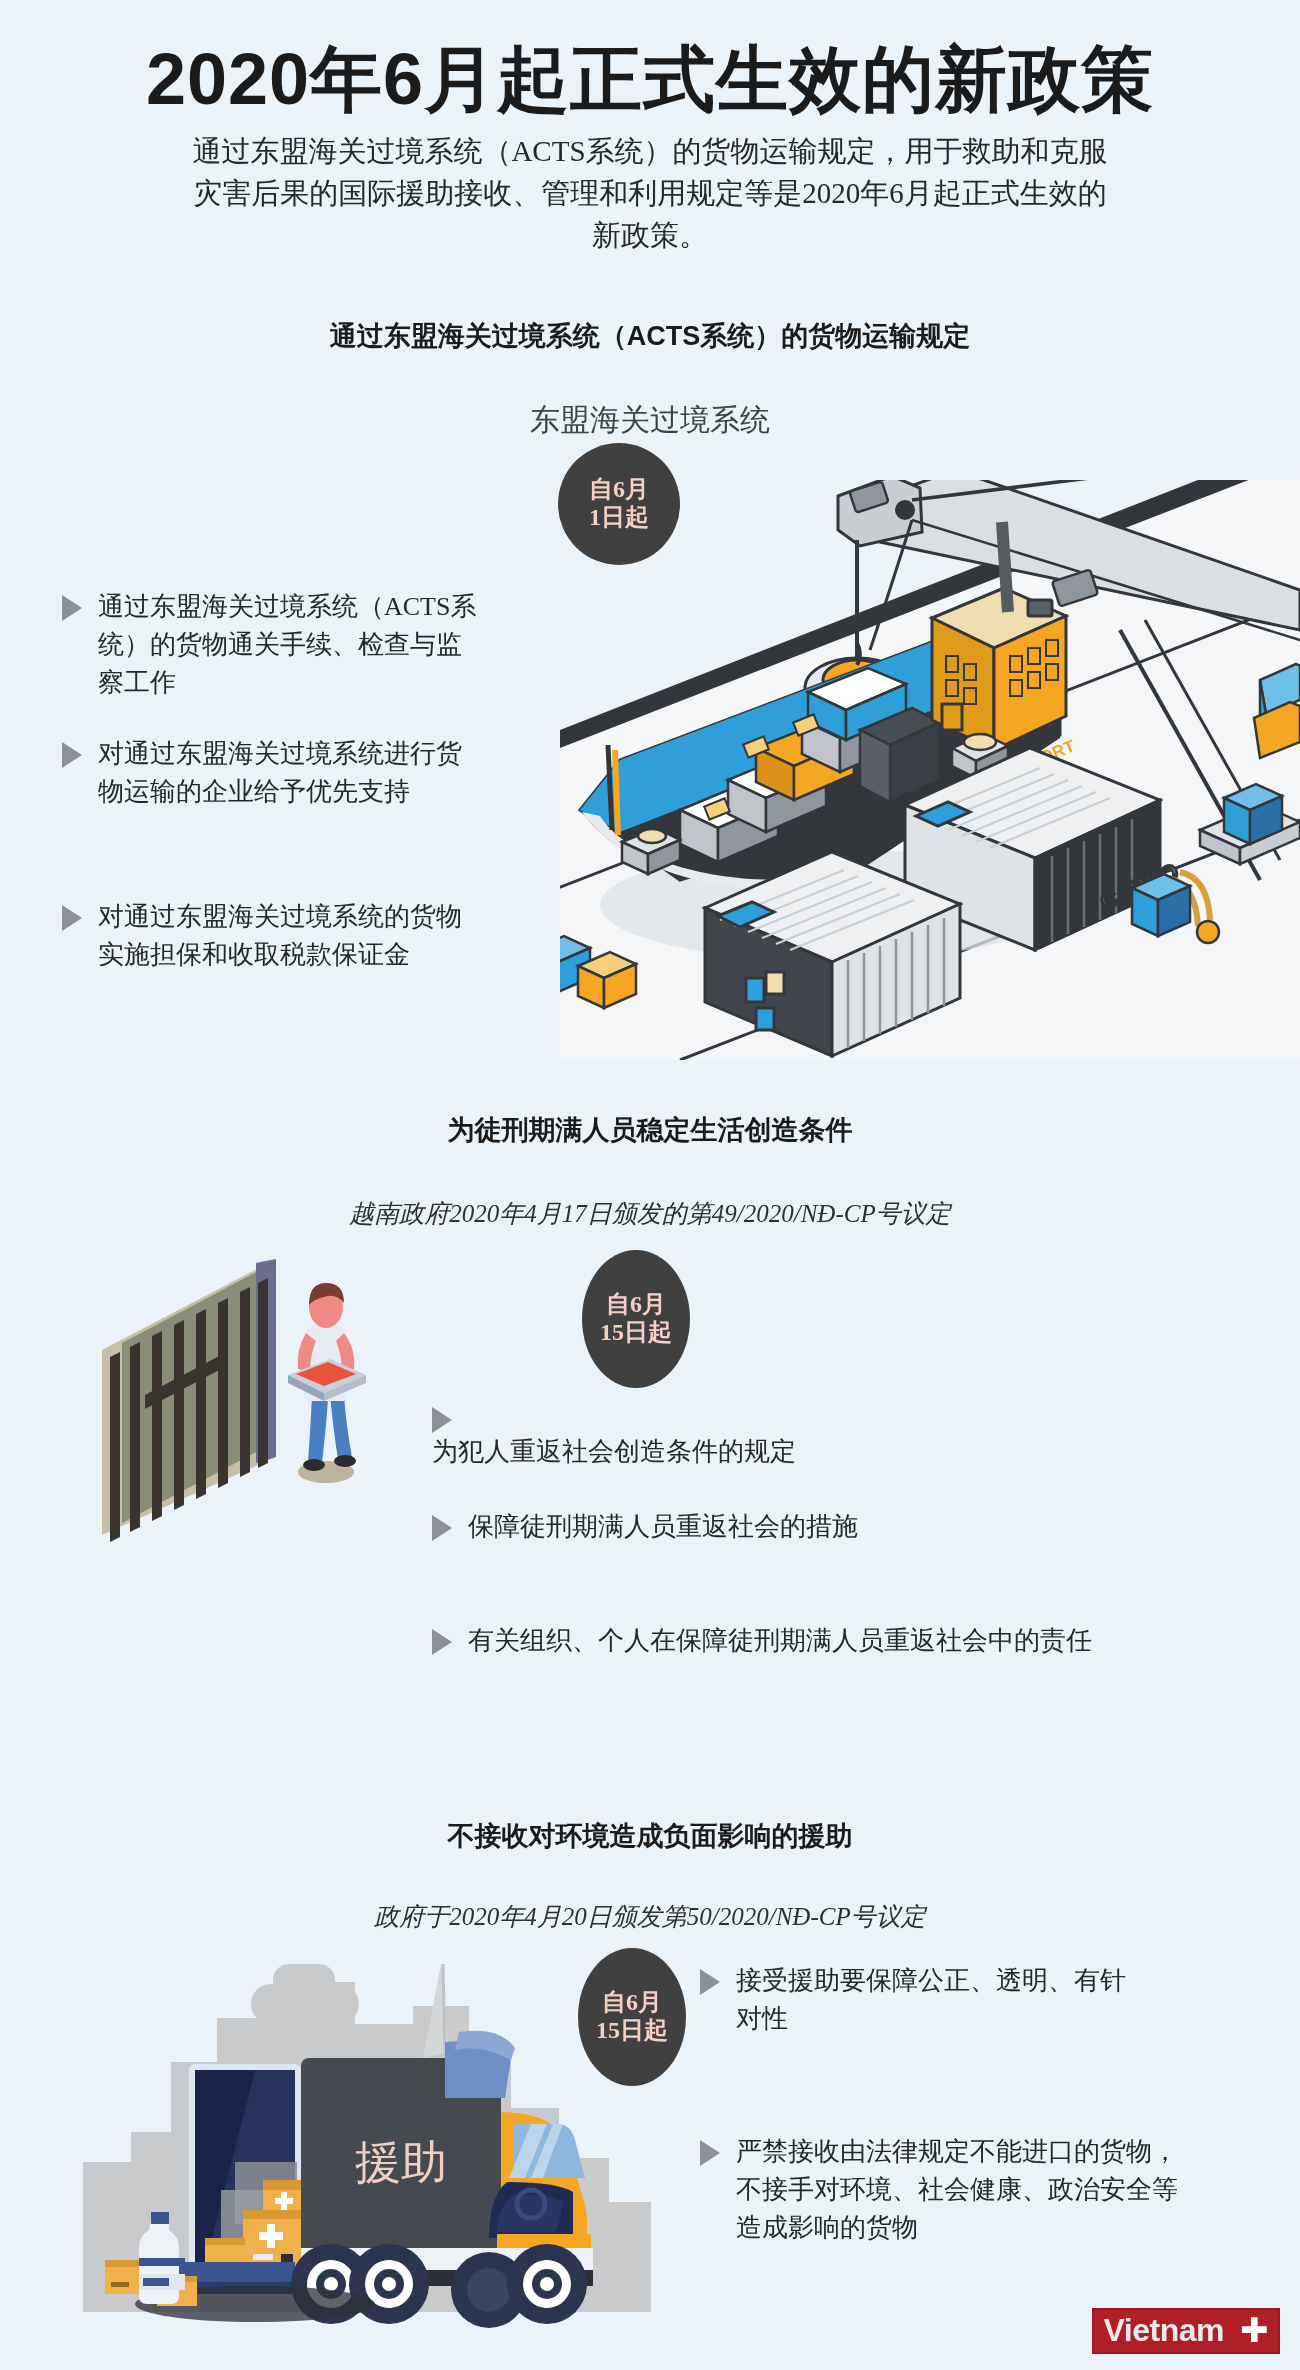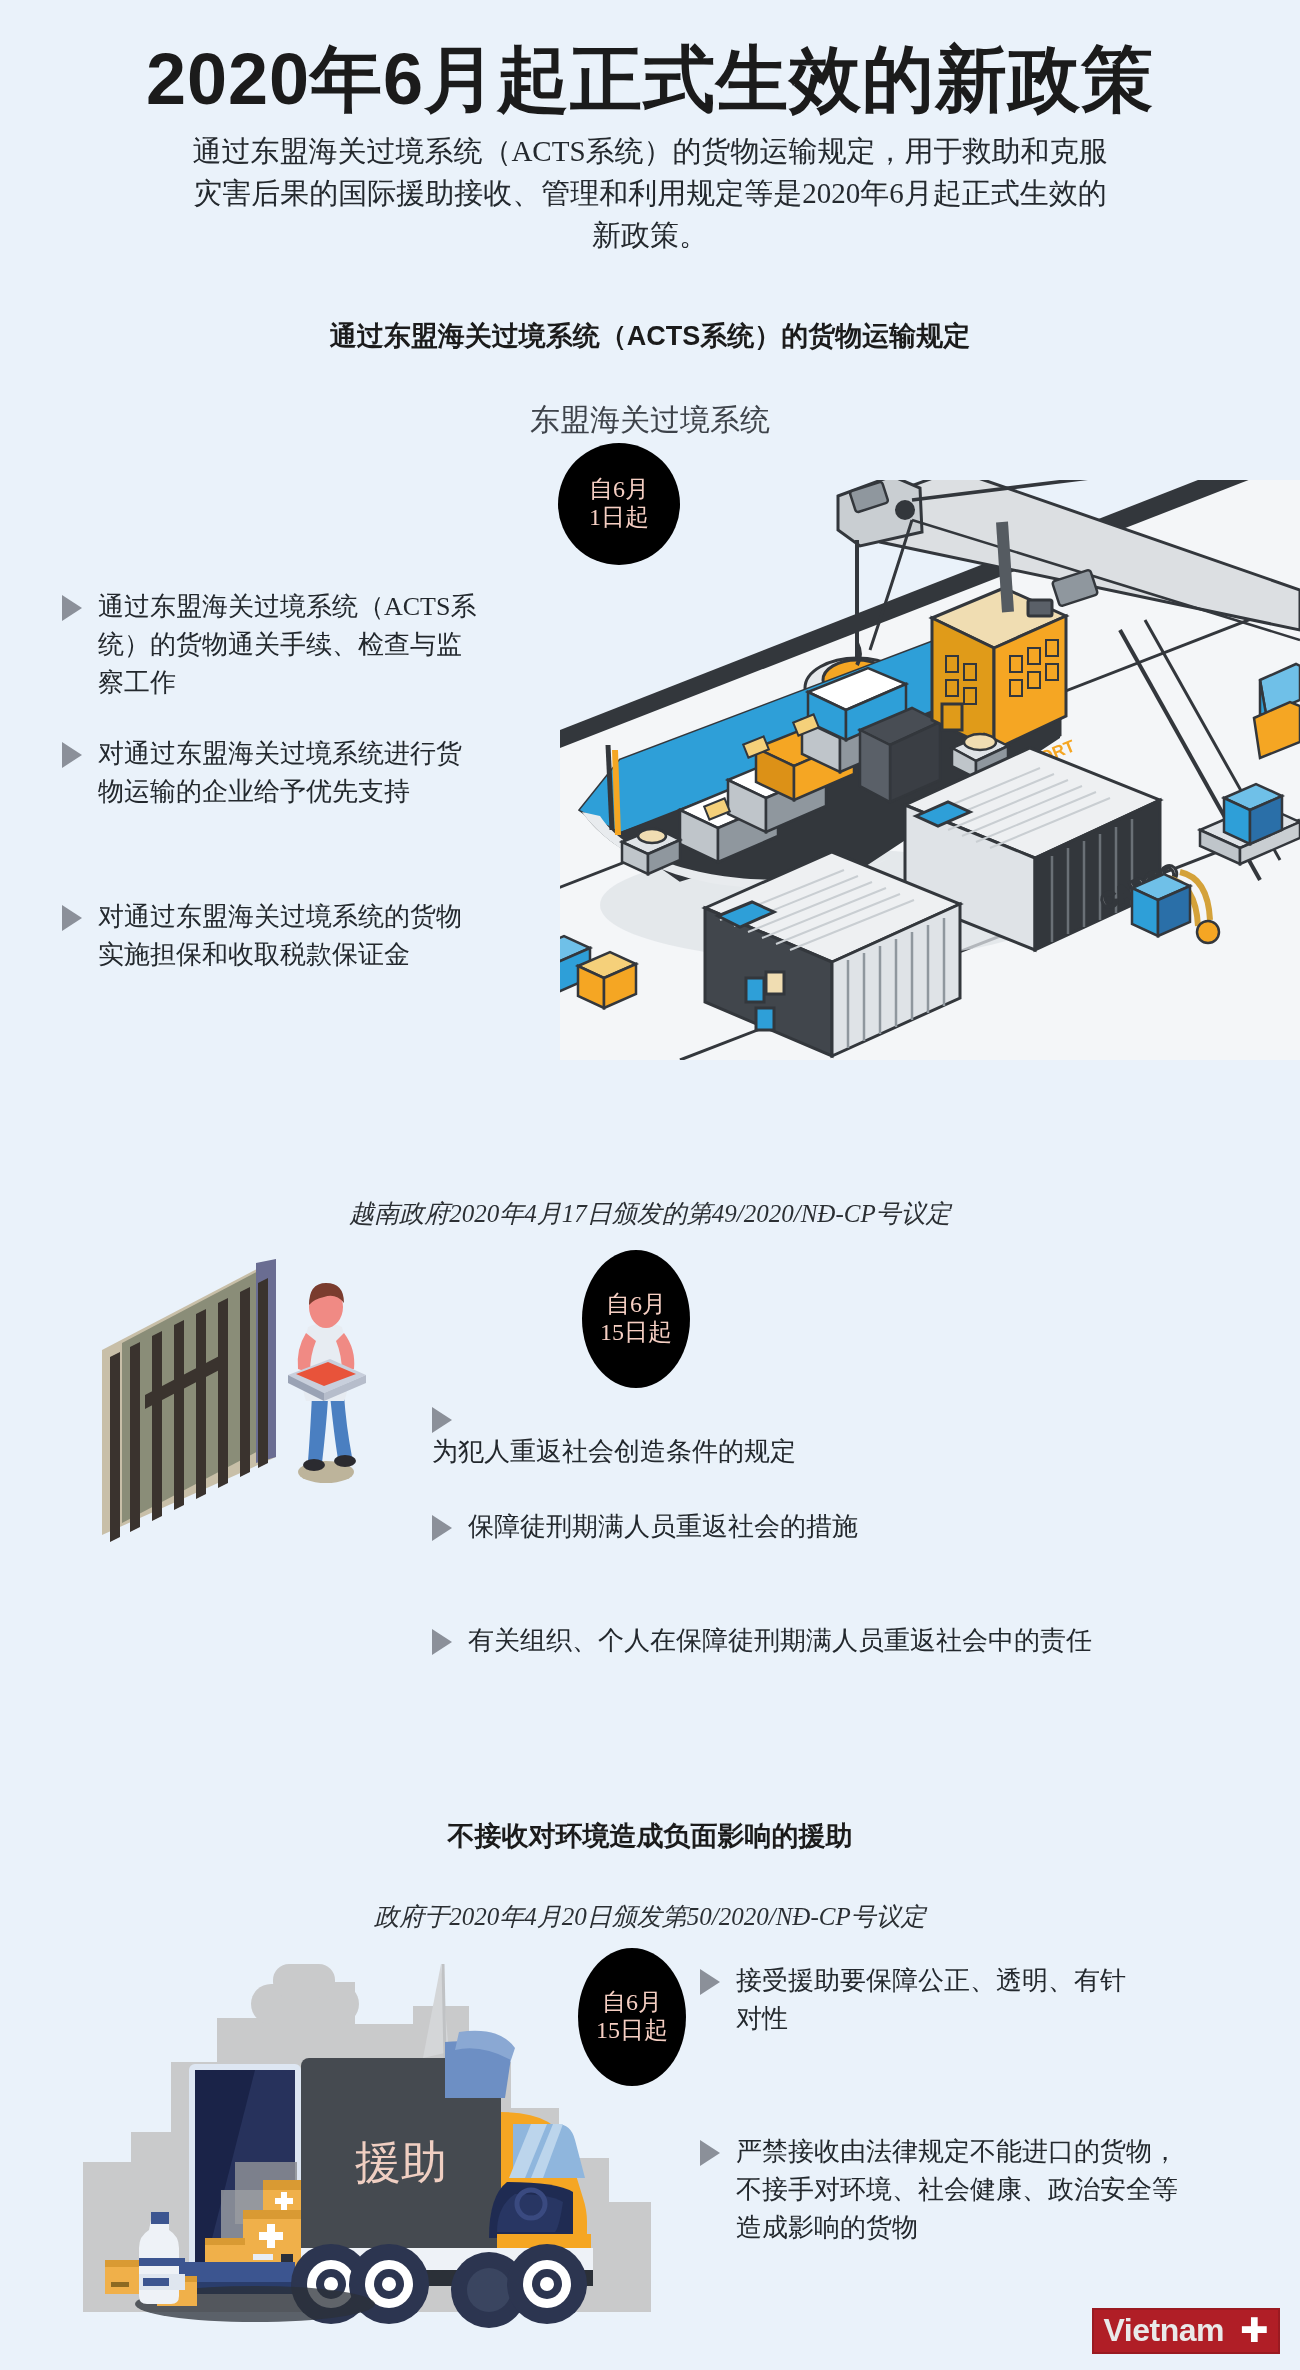--- a/index.html
+++ b/index.html
@@ -59,30 +59,31 @@
     position: absolute;
     width: 1300px; left: 0;
     text-align: center;
     font-size: 30px;
     color: #3e434a;
   }
 
   
   .badge {
     position: absolute;
-    background: #000000;
+    background: #404040;
     color: #f6cfc3;
     display: flex;
     flex-direction: column;
     align-items: center;
     justify-content: center;
     text-align: center;
     line-height: 1.16;
     font-size: 24px;
     z-index: 40;
+    font-weight: bold;
   }
 
   
   .bullet {
     position: absolute;
     display: flex;
     align-items: flex-start;
     z-index: 35;
   }
   .bullet-arrow {
@@ -345,20 +346,21 @@
   </div>
   <div class="bullet" style="left:62px; top:735px; width:420px;">
     <span class="bullet-arrow"></span>
     <span class="bullet-text">对通过东盟海关过境系统进行货物运输的企业给予优先支持</span>
   </div>
   <div class="bullet" style="left:62px; top:898px; width:420px;">
     <span class="bullet-arrow"></span>
     <span class="bullet-text">对通过东盟海关过境系统的货物实施担保和收取税款保证金</span>
   </div>
 
+  <div class="sect-title" style="top:1112px;">为徒刑期满人员稳定生活创造条件</div>
   <div class="sect-sub sect-sub-ital" style="top:1197px;">越南政府2020年4月17日颁发的第49/2020/NĐ-CP号议定</div>
 
   <div class="badge" style="left:582px; top:1250px; width:108px; height:138px; border-radius:50%;">
     <span>自6月</span>
     <span>15日起</span>
   </div>
 
   <div class="illus" style="left:60px; top:1235px; width:320px; height:320px;">
     <svg width="320" height="320" viewBox="0 0 320 320" xmlns="http://www.w3.org/2000/svg">
 

